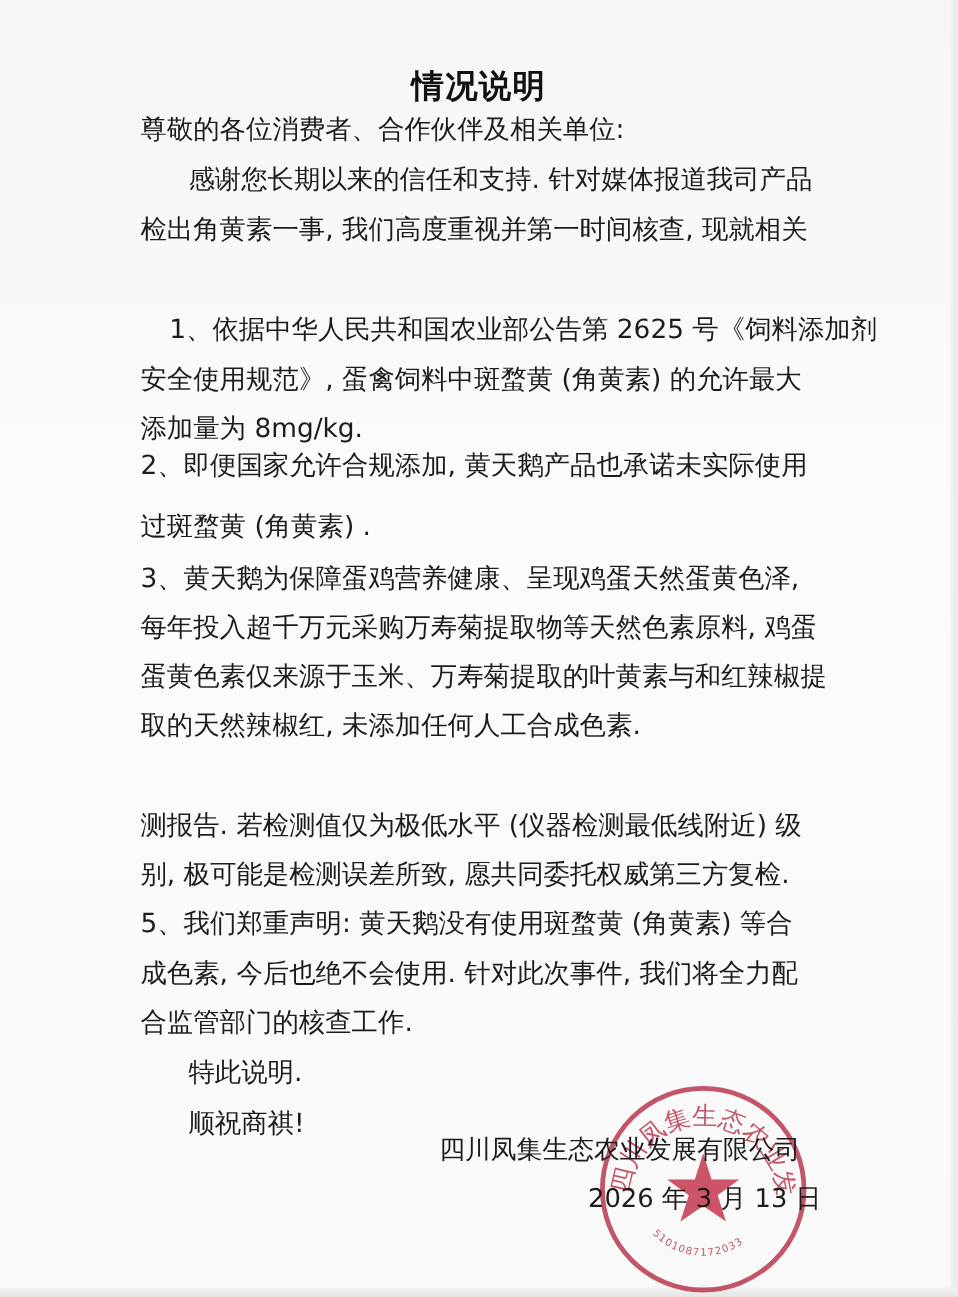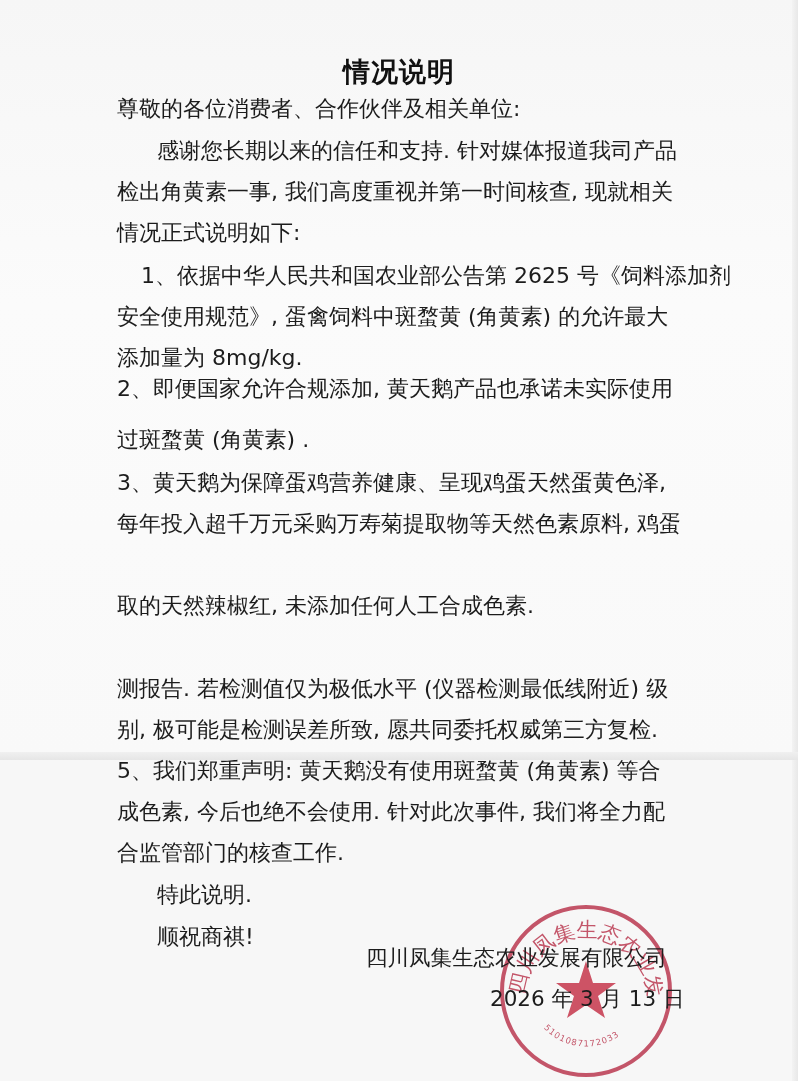--- a/index.html
+++ b/index.html
@@ -11,21 +11,21 @@
       width: 798px;
       height: 1081px;
       overflow: hidden;
       position: relative;
       font-family: "DejaVu Sans", "Liberation Sans", sans-serif;
       color: #1a1a1a;
     }
     .page {
       position: absolute;
       left: 0; top: 0;
-      width: 798px; height: 760px;
+      width: 798px; height: 1081px;
       background: linear-gradient(180deg, #f6f6f6 0%, #fbfbfb 40%, #f9f9f9 100%);
     }
     .edge-right {
       position: absolute; right: 0; top: 0; width: 6px; height: 1081px;
       background: linear-gradient(90deg, #f3f3f3, #e8e8e8);
     }
     .edge-bottom {
       position: absolute; left: 0; bottom: 0; width: 798px; height: 8px;
       background: linear-gradient(180deg, #f0f0f0, #e6e6e6);
     }
@@ -66,31 +66,31 @@
 <div class="page">
   <div class="edge-right"></div>
   <div class="edge-bottom"></div>
 
   <div class="title">情况说明</div>
 
   <div class="line" style="top:94px;">尊敬的各位消费者、合作伙伴及相关单位:</div>
 
   <div class="line indent" style="top:136px;">感谢您长期以来的信任和支持. 针对媒体报道我司产品</div>
   <div class="line" style="top:177px;">检出角黄素一事, 我们高度重视并第一时间核查, 现就相关</div>
-  <div class="line" style="top:218px;">情况正式说明如下:</div>
 
   <div class="line" style="top:261px;margin-left:24px;">1、依据中华人民共和国农业部公告第 2625 号《饲料添加剂</div>
   <div class="line" style="top:302px;">安全使用规范》, 蛋禽饲料中斑蝥黄 (角黄素) 的允许最大</div>
   <div class="line" style="top:343px;">添加量为 8mg/kg.</div>
 
   <div class="line" style="top:374px;">2、即便国家允许合规添加, 黄天鹅产品也承诺未实际使用</div>
   <div class="line" style="top:425px;">过斑蝥黄 (角黄素) .</div>
 
   <div class="line" style="top:468px;">3、黄天鹅为保障蛋鸡营养健康、呈现鸡蛋天然蛋黄色泽,</div>
   <div class="line" style="top:509px;">每年投入超千万元采购万寿菊提取物等天然色素原料, 鸡蛋</div>
+  <div class="line" style="top:550px;">蛋黄色素仅来源于玉米、万寿菊提取的叶黄素与和红辣椒提</div>
   <div class="line" style="top:591px;">取的天然辣椒红, 未添加任何人工合成色素.</div>
 
   <div class="line" style="top:674px;">测报告. 若检测值仅为极低水平 (仪器检测最低线附近) 级</div>
   <div class="line" style="top:715px;">别, 极可能是检测误差所致, 愿共同委托权威第三方复检.</div>
 
   <div class="line" style="top:756px;">5、我们郑重声明: 黄天鹅没有使用斑蝥黄 (角黄素) 等合</div>
   <div class="line" style="top:797px;">成色素, 今后也绝不会使用. 针对此次事件, 我们将全力配</div>
   <div class="line" style="top:838px;">合监管部门的核查工作.</div>
 
   <div class="line indent" style="top:880px;">特此说明.</div>

